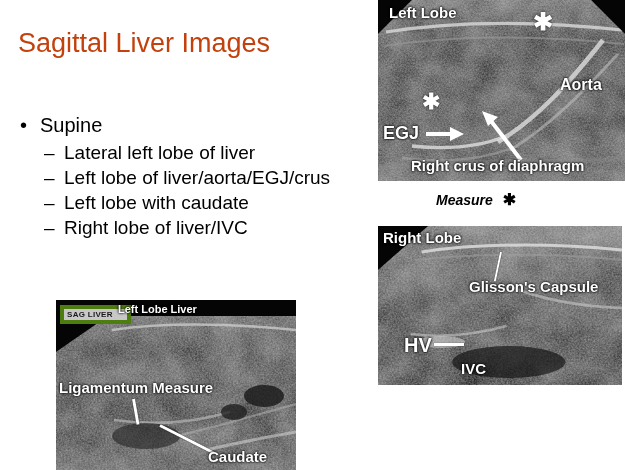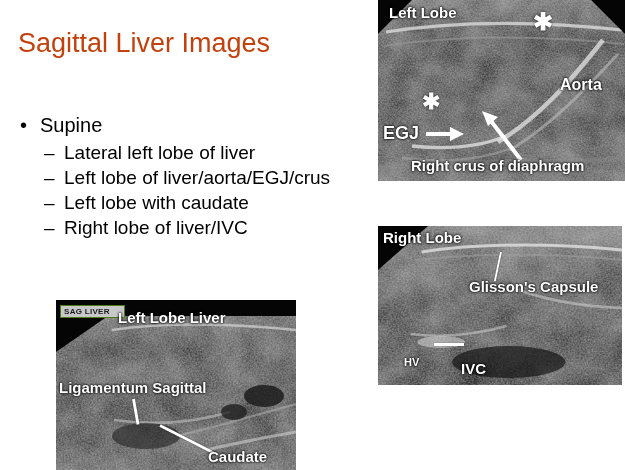--- a/index.html
+++ b/index.html
@@ -107,21 +107,21 @@
   #sag-liver-badge {
     position: absolute;
     left: 4px;
     top: 5px;
     background: #c8c8c8;
     color: #1a1a1a;
     font-size: 8px;
     font-weight: bold;
     padding: 1px 14px 1px 3px;
     letter-spacing: 0.3px;
-    border: 1px solid #4d7c0f;
+    border: 4px solid #4d7c0f;
     line-height: 9px;
   }
 
   
   #measure-caption {
     position: absolute;
     left: 436px;
     top: 190px;
     font-size: 14px;
     font-weight: bold;
@@ -231,20 +231,23 @@
 
       <g>
         <line x1="143" y1="160" x2="113" y2="121" stroke="#ffffff" stroke-width="4"></line>
         <polygon points="104,111 120,117 110,126" fill="#ffffff"></polygon>
       </g>
     </svg>
 
     <div class="us-label" style="left:33px; top:157px; font-size:15px;">Right crus of diaphragm</div>
   </div>
 
+  <div id="measure-caption">
+    <span>Measure</span><span class="mstar">✱</span>
+  </div>
 
   <div class="us-frame" id="us-bottom-right" style="left:378px; top:226px; width:244px; height:159px;">
 
     <svg class="tex" viewBox="0 0 224 159" preserveAspectRatio="none">
       <defs>
         <filter id="spk2" x="0" y="0" width="100%" height="100%">
           <feTurbulence type="fractalNoise" baseFrequency="0.6" numOctaves="4" seed="19" result="n"></feTurbulence>
           <feColorMatrix in="n" type="matrix" values="0 0 0 0 0.66  0 0 0 0 0.66  0 0 0 0 0.66  0.9 0 0 0 -0.1"></feColorMatrix>
         </filter>
         <filter id="blob2" x="-10%" y="-10%" width="120%" height="120%">
@@ -278,21 +281,21 @@
         <ellipse cx="120" cy="136" rx="52" ry="16" fill="#101010" opacity="0.65"></ellipse>
       </g>
     </svg>
 
     <div class="us-label" style="left:5px; top:3px; font-size:15px;">Right Lobe</div>
 
     <div class="pointer-line" style="left:122px; top:26px; width:2px; height:30px; transform: rotate(12deg); transform-origin: top center;"></div>
 
     <div class="us-label" style="left:63px; top:52px; font-size:15px;margin-left:28px;">Glisson's Capsule</div>
 
-    <div class="us-label" style="left:26px; top:108px; font-size:11px;margin-top:22px;">HV</div>
+    <div class="us-label" style="left:26px; top:108px; font-size:20px;">HV</div>
 
     <div class="pointer-line" style="left:56px; top:117px; width:30px; height:3px;"></div>
 
     <div class="us-label" style="left:83px; top:134px; font-size:15px;">IVC</div>
   </div>
 
   <div class="us-frame" id="us-bottom-left" style="left:56px; top:300px; width:240px; height:170px;">
 
     <svg class="tex" viewBox="0 0 240 170" preserveAspectRatio="none">
       <defs>
@@ -329,23 +332,23 @@
         <ellipse cx="208" cy="96" rx="20" ry="11" fill="#121212" opacity="0.75"></ellipse>
         <ellipse cx="178" cy="112" rx="13" ry="8" fill="#141414" opacity="0.7"></ellipse>
         <ellipse cx="90" cy="136" rx="34" ry="13" fill="#181818" opacity="0.55"></ellipse>
 
         <path d="M150,150 C186,142 216,136 240,132" stroke="#d5d5d5" stroke-width="3" fill="none" opacity="0.55"></path>
       </g>
     </svg>
 
     <div id="sag-liver-badge">SAG LIVER</div>
 
-    <div class="us-label" style="left:62px; top:9px; font-size:15px;">Left Lobe Liver</div>
-
-    <div class="us-label" style="left:3px; top:79px; font-size:15px;">Ligamentum Sagittal</div>
+    <div class="us-label" style="left:62px; top:3px; font-size:11px;">Left Lobe Liver</div>
+
+    <div class="us-label" style="left:3px; top:79px; font-size:15px;">Ligamentum Measure</div>
 
     <div class="pointer-line" style="left:76px; top:99px; width:3px; height:26px; transform: rotate(-10deg); transform-origin: top center;"></div>
 
     <div class="pointer-line" style="left:104px; top:124px; width:60px; height:3px; transform: rotate(27deg); transform-origin: left center;"></div>
 
     <div class="us-label" style="left:152px; top:148px; font-size:15px;">Caudate</div>
   </div>
 
 </div>
 

